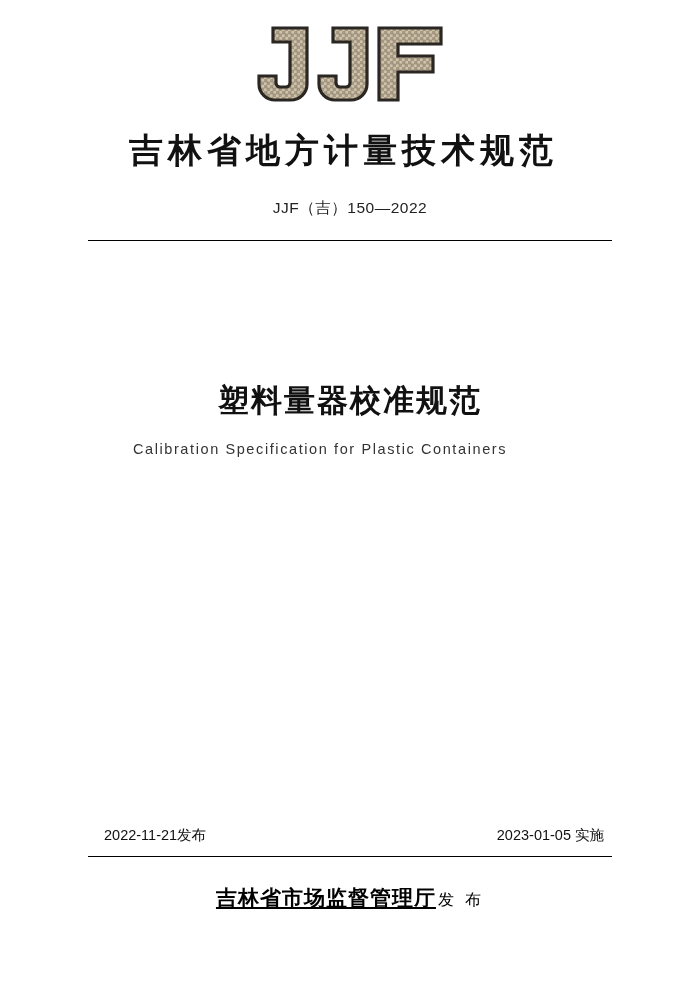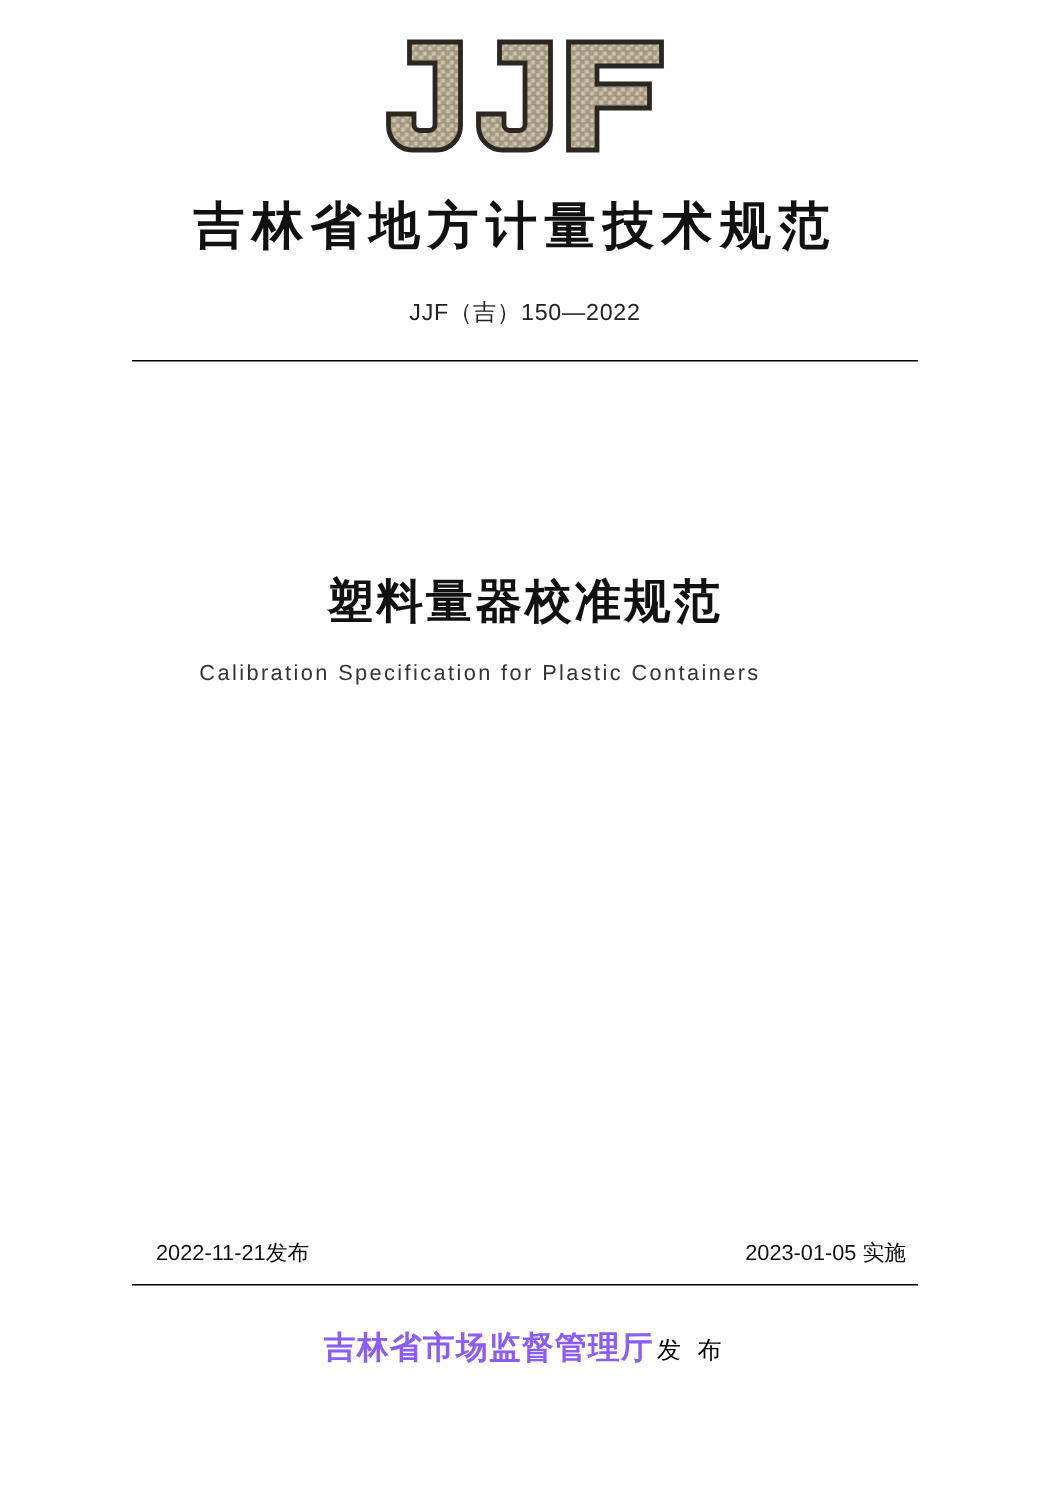--- a/index.html
+++ b/index.html
@@ -125,21 +125,22 @@
     left: 0;
     top: 884px;
     width: 700px;
     text-align: center;
     font-family: "DejaVu Serif", "Liberation Serif", serif;
   }
   .publisher .org {
     font-weight: bold;
     font-size: 21px;
     letter-spacing: 1px;
-    color: #8b5cf6;
+    color: #000000;
+    text-decoration: underline;
   }
   .publisher .verb {
     font-size: 16px;
     letter-spacing: 3px;
     margin-left: 2px;
     color: #000;
   }
 </style>
 </head>
 <body>

